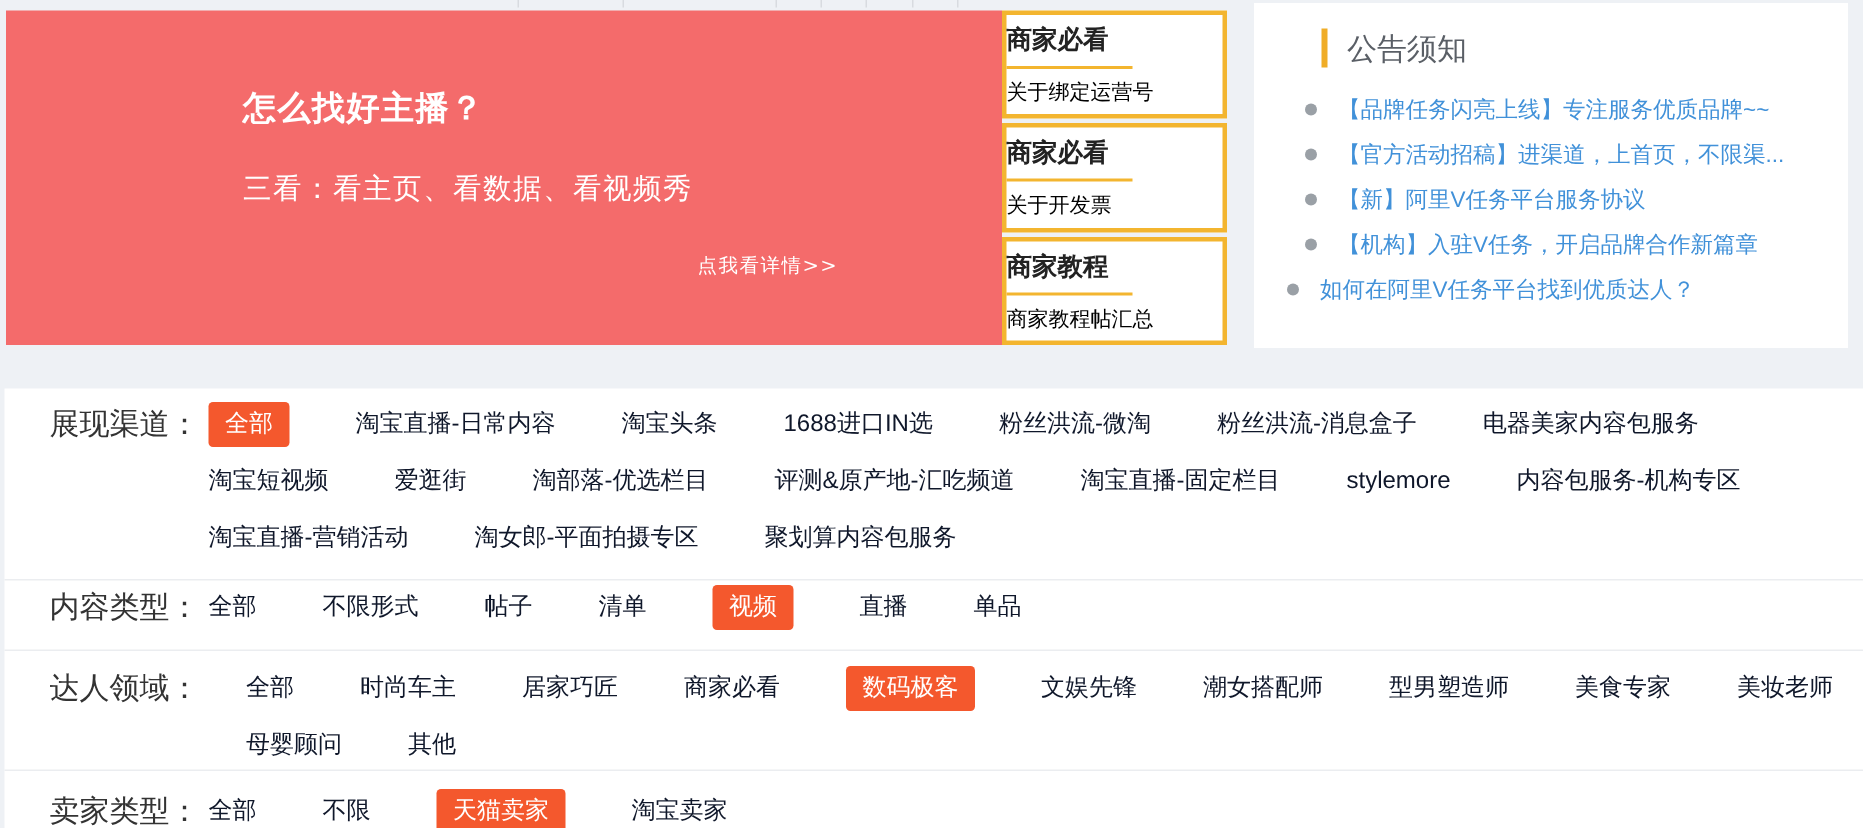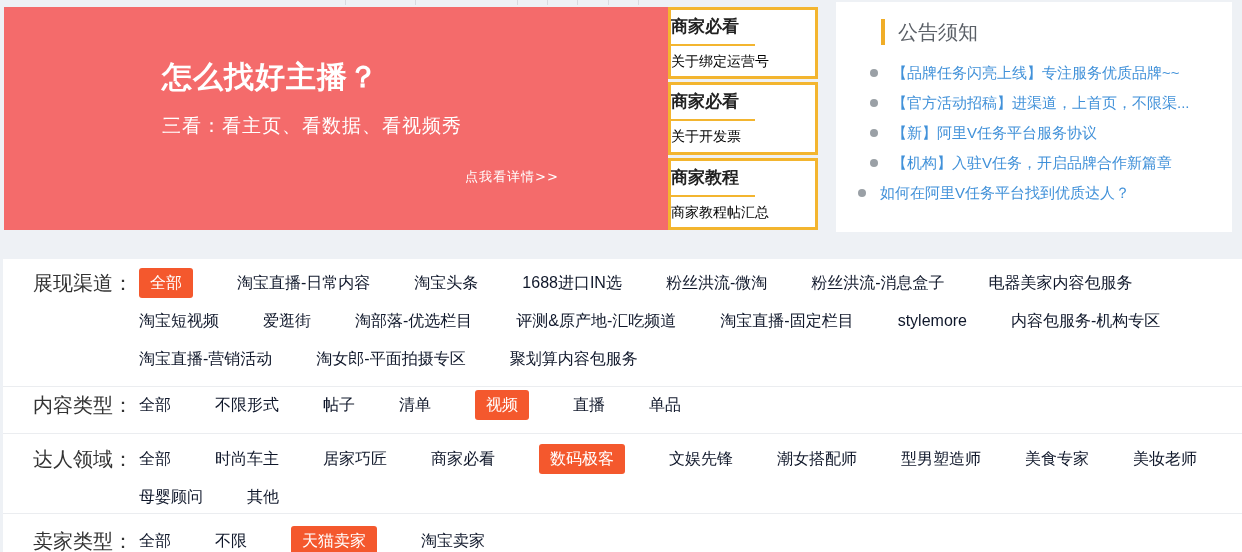--- a/index.html
+++ b/index.html
@@ -13,21 +13,21 @@
   
   .top-ticks i { position:absolute; top:0; width:1px; height:5px; background:#d8dbe0; }
 
   
   .banner {
     position:absolute; left:4px; top:7px; width:664px; height:223px;
     background:#f46b6b; color:#fff;
   }
   .banner-title {
     position:absolute; left:158px; top:50px;
-    font-size:30px; font-weight:bold; letter-spacing:1px;
+    font-size:22px; font-weight:bold; letter-spacing:1px;
   }
   .banner-sub {
     position:absolute; left:158px; top:106px;
     font-size:19px; letter-spacing:1px;
     font-family:"DejaVu Serif","Liberation Serif",serif;
   }
   .banner-cta {
     position:absolute; left:461px; top:161px;
     font-size:13px; letter-spacing:1px; cursor:pointer;
     font-family:"DejaVu Serif","Liberation Serif",serif;
@@ -60,21 +60,21 @@
   .a-item:last-child { padding-left:0; }
   .dot { display:block; width:8px; height:8px; border-radius:50%; background:#9aa0a6; margin-right:14px; flex:none; }
   .a-link { font-size:15px; color:#4191d9; cursor:pointer; }
 
   
   .filters { position:absolute; left:3px; top:259px; width:1239px; background:#fff; }
   .frow { display:flex; border-bottom:1px solid #ebedf0; }
   .frow:last-child { border-bottom:none; }
   .r1 { padding:9px 0 12px; }
   .r2 { padding:3px 0 13px; }
-  .r3 { padding:10px 0 1px; }
+  .r3 { padding:10px 0 1px;gap:25px; }
   .r4 { padding:12px 0 5px; }
   .flabel {
     flex:none; width:136px; padding-left:30px;
     font-size:20px; color:#333; line-height:30px;
   }
   .fopts {
     flex:1; display:flex; flex-wrap:wrap; align-content:flex-start;
     column-gap:44px; row-gap:4px; padding-right:7px;
   }
   .opt { font-size:16px; color:#0f172a; line-height:30px; cursor:pointer; }

